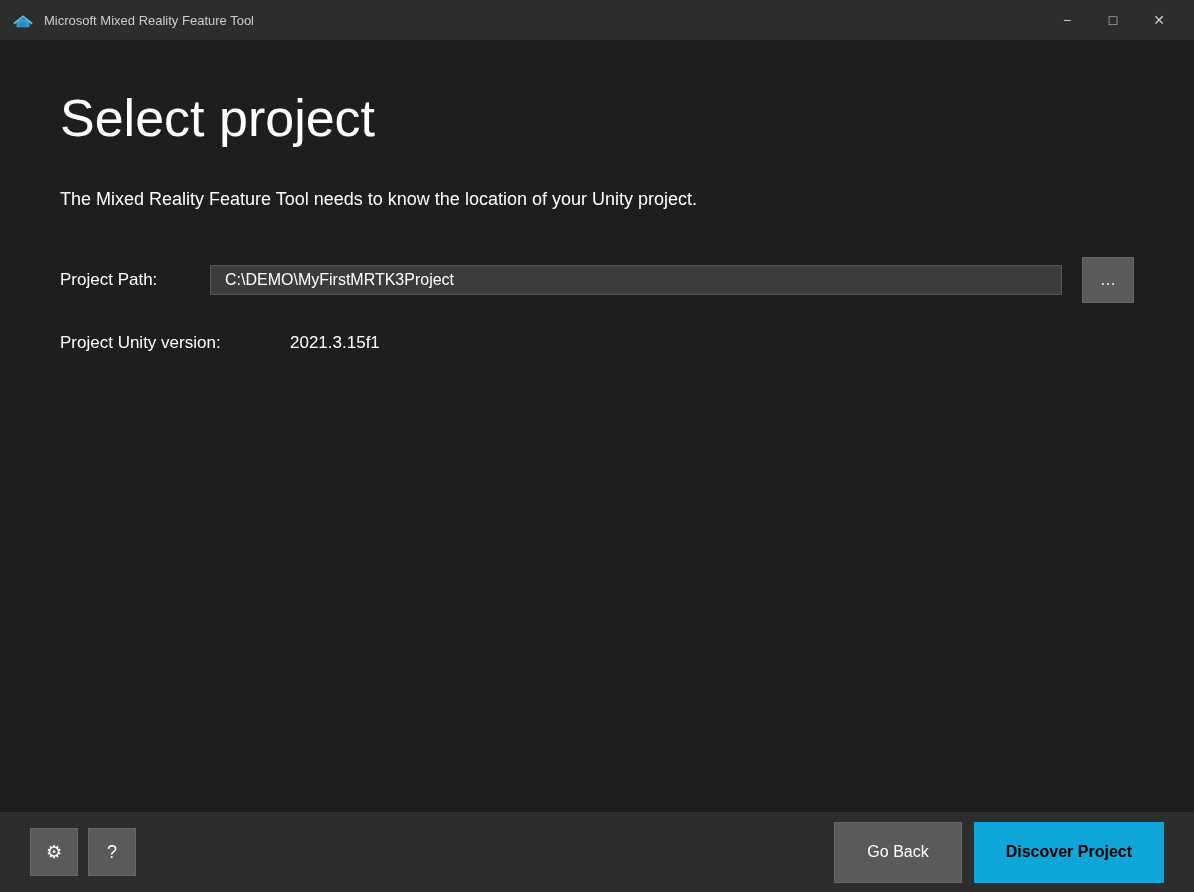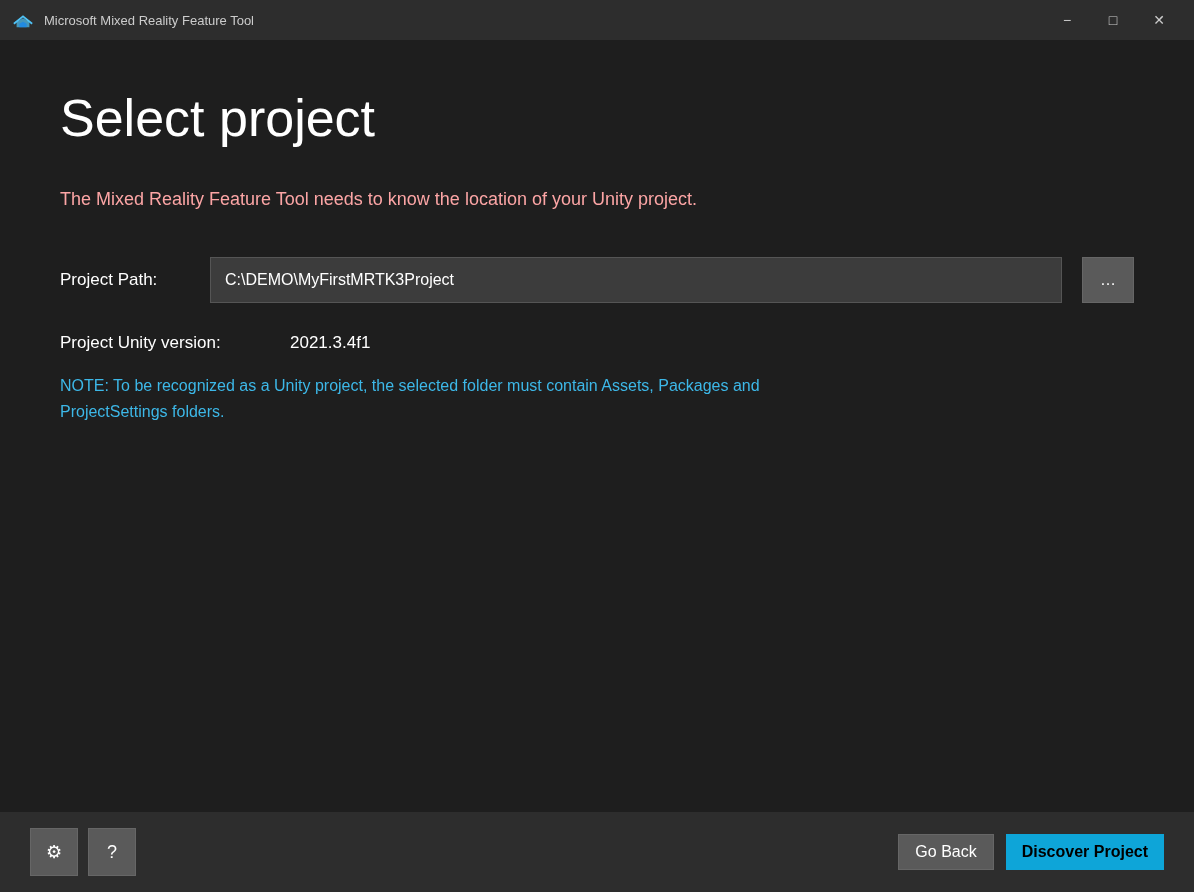--- a/index.html
+++ b/index.html
@@ -72,21 +72,21 @@
     .page-title {
       font-size: 52px;
       font-weight: 300;
       color: #ffffff;
       margin-bottom: 40px;
       line-height: 1.1;
     }
 
     .description {
       font-size: 18px;
-      color: #fca5a5;
+      color: #ffffff;
       margin-bottom: 45px;
       line-height: 1.4;
     }
 
     .project-path-row {
       display: flex;
       align-items: center;
       margin-bottom: 30px;
       gap: 20px;
     }
@@ -98,42 +98,42 @@
       min-width: 130px;
     }
 
     .path-input {
       flex: 1;
       background-color: #3c3c3c;
       border: 1px solid #555555;
       color: #ffffff;
       font-size: 16px;
       padding: 8px 14px;
-      height: 46px;
+      height: 30px;
       outline: none;
     }
 
     .browse-btn {
       width: 52px;
       height: 46px;
       background-color: #5a5a5a;
       border: 1px solid #666666;
       color: #ffffff;
       font-size: 16px;
       cursor: pointer;
       display: flex;
       align-items: center;
       justify-content: center;
       flex-shrink: 0;
     }
 
     .unity-version-row {
       display: flex;
       align-items: center;
-      margin-bottom: 20px;
+      margin-bottom: 32px;
     }
 
     .unity-version-label {
       font-size: 17px;
       color: #ffffff;
       min-width: 230px;
     }
 
     .unity-version-value {
       font-size: 17px;
@@ -177,22 +177,22 @@
       justify-content: center;
     }
 
     .bottom-right {
       display: flex;
       gap: 12px;
       align-items: center;
     }
 
     .action-btn {
-      height: 36px;
-      padding: 0 16px;
+      height: 61px;
+      padding: 0 32px;
       font-size: 16px;
       cursor: pointer;
       border: none;
       font-family: 'Segoe UI', sans-serif;
     }
 
     .action-btn.secondary {
       background-color: #5a5a5a;
       color: #ffffff;
       border: 1px solid #666666;
@@ -234,24 +234,23 @@
   <p class="description">The Mixed Reality Feature Tool needs to know the location of your Unity project.</p>
 
   <div class="project-path-row">
     <span class="label">Project Path:</span>
     <input class="path-input" type="text" value="C:\DEMO\MyFirstMRTK3Project" style="">
     <button class="browse-btn">…</button>
   </div>
 
   <div class="unity-version-row">
     <span class="unity-version-label">Project Unity version:</span>
-    <span class="unity-version-value">2021.3.4f1</span>
-  </div>
-
-  <p class="note-text">NOTE: To be recognized as a Unity project, the selected folder must contain Assets, Packages and ProjectSettings folders.</p>
+    <span class="unity-version-value">2021.3.15f1</span>
+  </div>
+
 </div>
 
 <div class="bottom-bar">
   <div class="bottom-left">
     <button class="icon-btn">⚙</button>
     <button class="icon-btn">?</button>
   </div>
   <div class="bottom-right">
     <button class="action-btn secondary">Go Back</button>
     <button class="action-btn primary">Discover Project</button>

